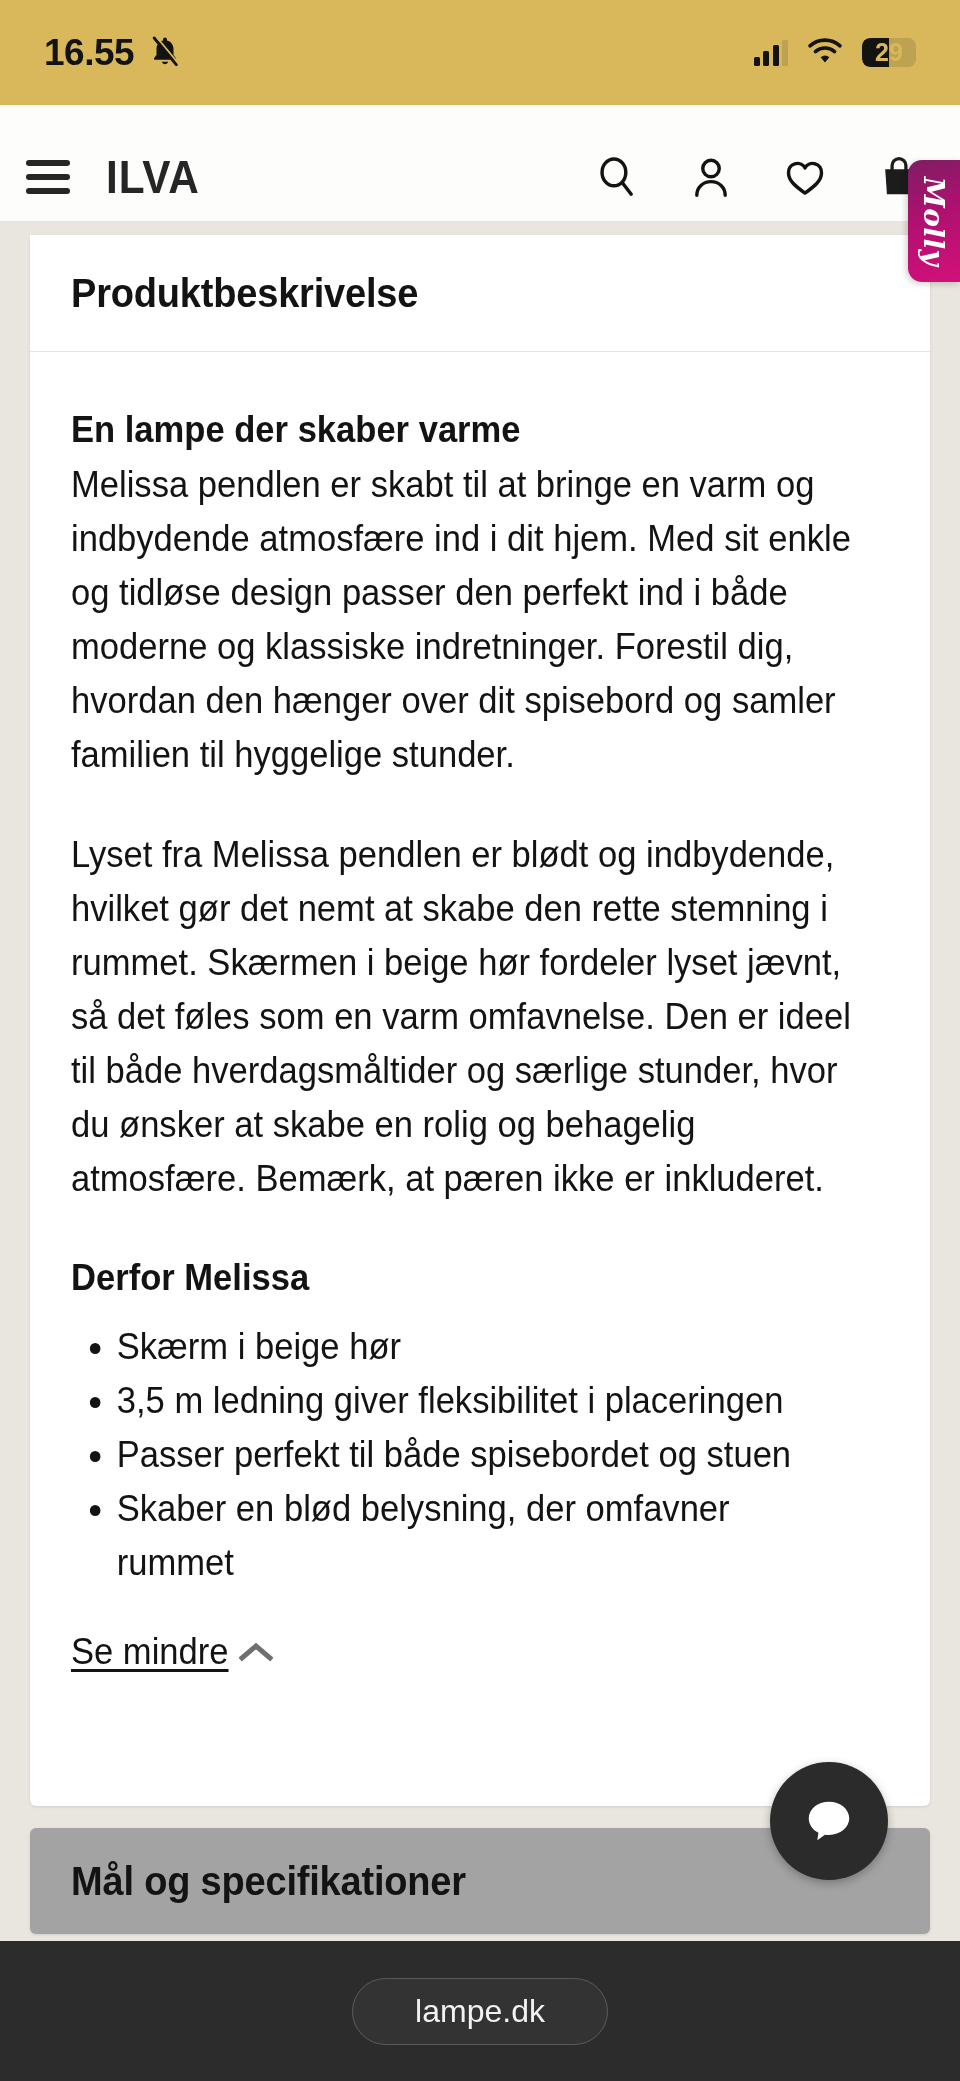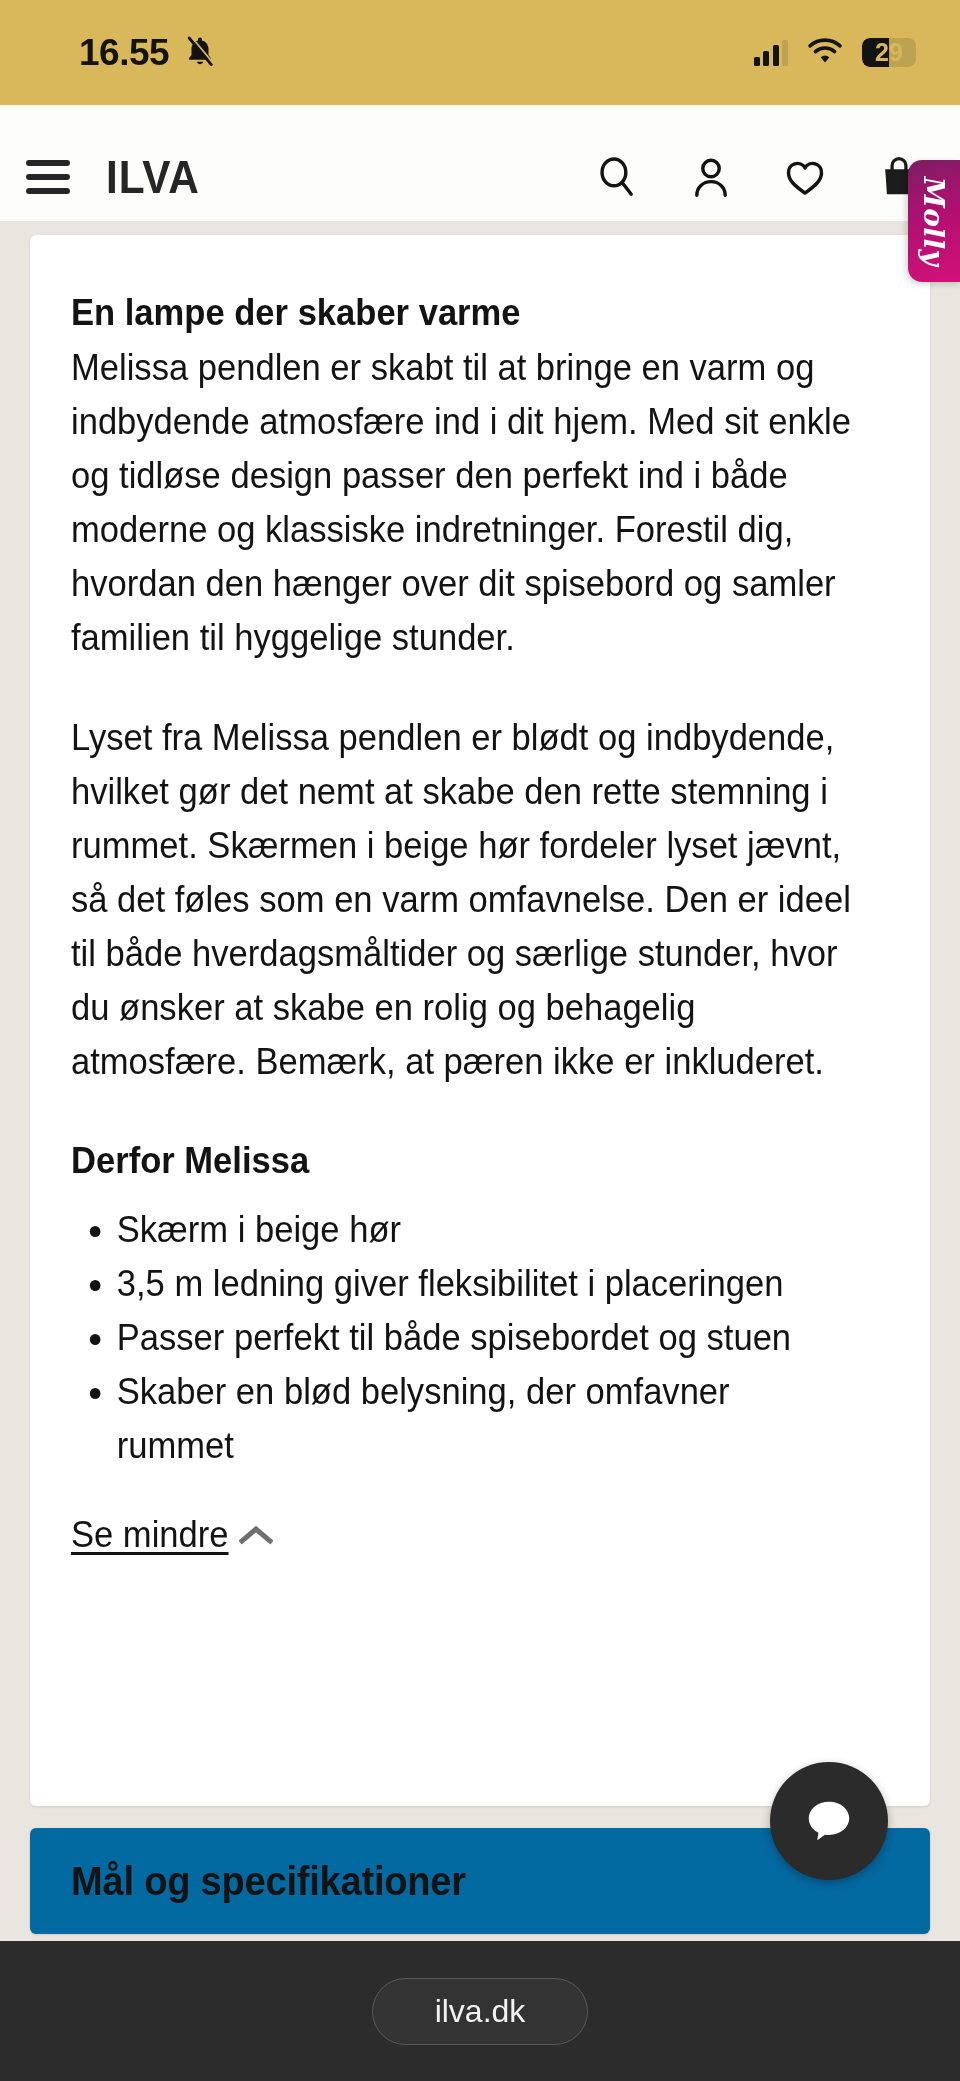--- a/index.html
+++ b/index.html
@@ -26,21 +26,20 @@
     display: flex;
     align-items: center;
     justify-content: space-between;
     padding: 0 44px;
     box-sizing: border-box;
   }
   #status-left {
     display: flex;
     align-items: center;
     gap: 14px;
-    margin-left: 35px;
   }
   #clock {
     font-size: 37px;
     font-weight: 700;
     color: #131313;
     letter-spacing: -0.5px;
     font-family: "Liberation Sans", "DejaVu Sans", sans-serif;
   }
   #status-right {
     display: flex;
@@ -268,21 +267,21 @@
     transform-origin: left center;
   }
   #see-less .chev {
     width: 34px; height: 22px;
   }
 
   
   #spec-card {
     top: 1607px;
     height: 106px;
-    background: #0369a1;
+    background: #a3a3a3;
     display: flex;
     align-items: center;
     padding-left: 41px;
     box-sizing: border-box;
     border-radius: 6px;
   }
 
   
   #chat-fab {
     position: absolute;
@@ -396,20 +395,23 @@
   </div>
 </div>
 
 <div id="molly-tab">
   <span>Molly</span>
 </div>
 
 <div id="page">
 
   <div class="card" id="desc-card">
+    <div id="desc-header">
+      <div class="section-title">Produktbeskrivelse</div>
+    </div>
 
     <div id="desc-body">
       <div class="subhead">En lampe der skaber varme</div>
       <p class="body-text para">Melissa pendlen er skabt til at bringe en varm og indbydende atmosfære ind i dit hjem. Med sit enkle og tidløse design passer den perfekt ind i både moderne og klassiske indretninger. Forestil dig, hvordan den hænger over dit spisebord og samler familien til hyggelige stunder.</p>
       <p class="body-text para">Lyset fra Melissa pendlen er blødt og indbydende, hvilket gør det nemt at skabe den rette stemning i rummet. Skærmen i beige hør fordeler lyset jævnt, så det føles som en varm omfavnelse. Den er ideel til både hverdagsmåltider og særlige stunder, hvor du ønsker at skabe en rolig og behagelig atmosfære. Bemærk, at pæren ikke er inkluderet.</p>
 
       <div class="subhead">Derfor Melissa</div>
       <ul class="features">
         <li>Skærm i beige hør</li>
         <li>3,5 m ledning giver fleksibilitet i placeringen</li>
@@ -434,14 +436,14 @@
 
   <div id="chat-fab">
     <svg viewBox="0 0 24 24">
       <path d="M12 3.4c5 0 9 3.3 9 7.4 0 4.1-4 7.4-9 7.4-.6 0-1.2 0-1.8-.1l-3.4 2.5.5-3.4C4.7 16 3 13.6 3 10.8c0-4.1 4-7.4 9-7.4Z" fill="#ffffff"></path>
     </svg>
   </div>
 
 </div>
 
 <div id="browser-bar">
-  <div id="url-pill">ilva.dk</div>
+  <div id="url-pill">lampe.dk</div>
 </div>
 
 </body></html>

